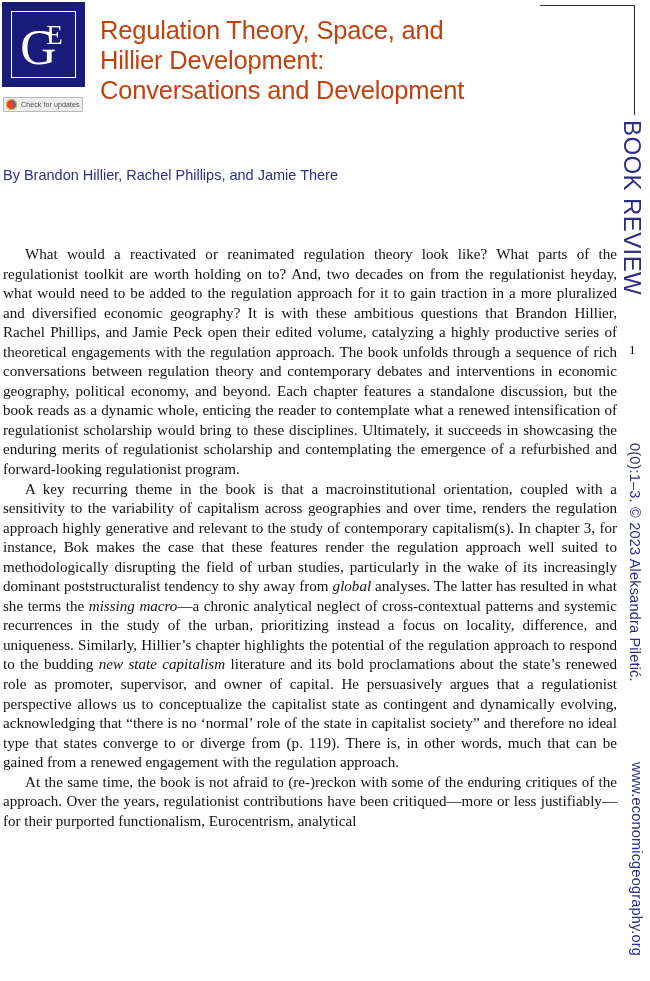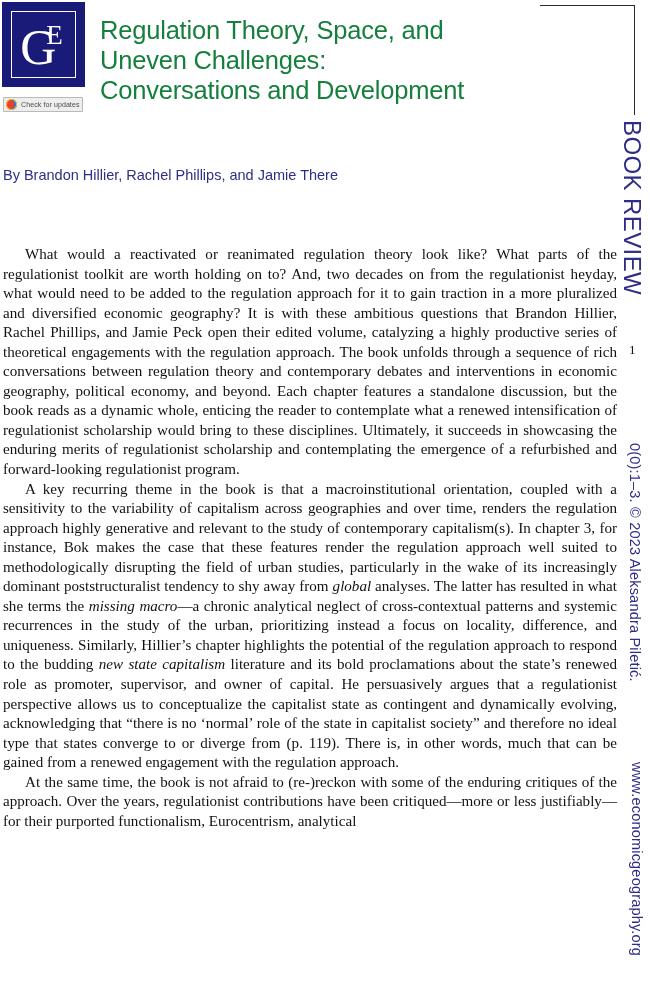--- a/index.html
+++ b/index.html
@@ -126,21 +126,21 @@
   
   #article-title {
     position: absolute;
     left: 100px;
     top: -2px;
     width: 400px;
     font-family: "Liberation Sans", "DejaVu Sans", sans-serif;
     font-weight: 400;
     font-size: 25.5px;
     line-height: 30px;
-    color: #15803d;
+    color: #c2410c;
     letter-spacing: -0.2px;
   }
   #article-title .title-line { display: block; }
 
   
   #byline-block {
     position: absolute;
     left: 3px;
     top: 165px;
     width: 520px;
@@ -221,21 +221,21 @@
   </div>
 </div>
 
 <div id="crossmark-badge">
   <span id="crossmark-icon"></span>
   <span id="crossmark-label">Check for updates</span>
 </div>
 
 <h1 id="article-title">
   <span class="title-line">Regulation Theory, Space, and</span>
-  <span class="title-line">Uneven Challenges:</span>
+  <span class="title-line">Hillier Development:</span>
   <span class="title-line">Conversations and Development</span>
 </h1>
 
 <div id="byline-block">
   <span class="byline-line">By Brandon Hillier, Rachel Phillips, and Jamie There</span>
 </div>
 
 <div class="margin-rot" id="section-label">BOOK REVIEW</div>
 <div class="margin-rot" id="citation-line">0(0):1–3. © 2023 Aleksandra Piletić.</div>
 <div class="margin-rot" id="journal-url">www.economicgeography.org</div>

